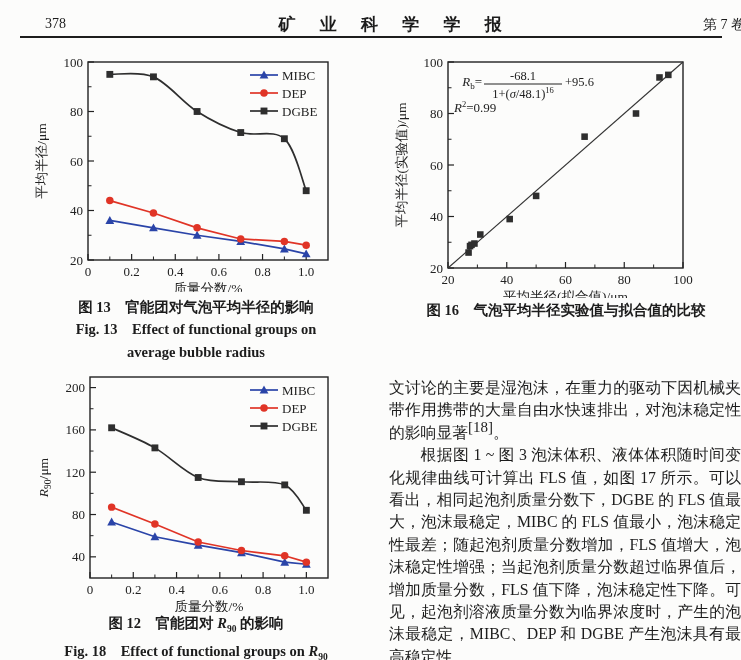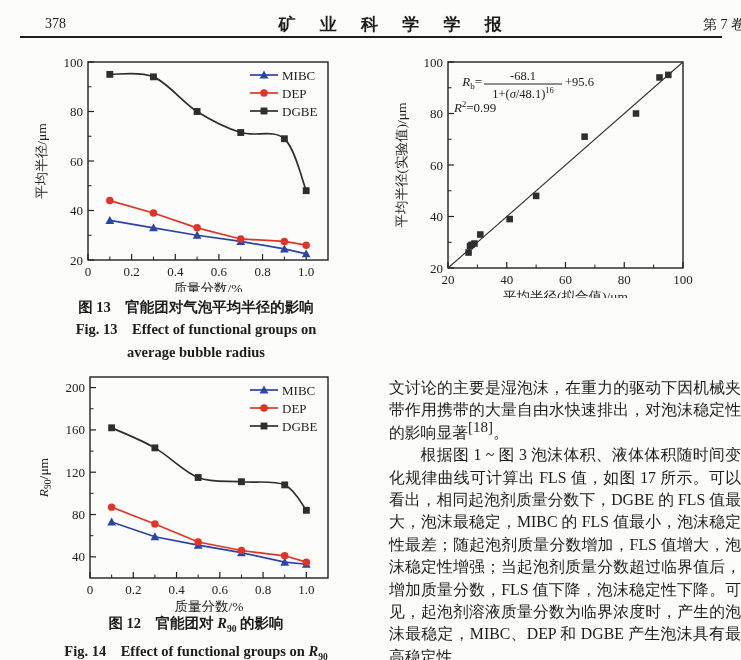--- a/index.html
+++ b/index.html
@@ -162,20 +162,21 @@
         <rect x="265.224" y="30.17399999999999" width="6.5520000000000005" height="6.5520000000000005" fill="#2e2e2e"></rect>
         <rect x="274.0365" y="27.599" width="6.5520000000000005" height="6.5520000000000005" fill="#2e2e2e"></rect>
         <text x="91" y="42" text-anchor="end" fill="#222" font-size="13" font-family="&quot;Liberation Serif&quot;,&quot;DejaVu Serif&quot;,serif"><tspan font-style="italic">R</tspan><tspan dy="3" font-size="9">b</tspan><tspan dy="-3">=</tspan></text>
         <text x="132" y="36" text-anchor="middle" fill="#222" font-size="12.5" font-family="&quot;Liberation Serif&quot;,&quot;DejaVu Serif&quot;,serif">-68.1</text>
         <line x1="93" y1="40" x2="171" y2="40" stroke="#222" stroke-width="1"></line>
         <text x="132" y="54" text-anchor="middle" fill="#222" font-size="12.5" font-family="&quot;Liberation Serif&quot;,&quot;DejaVu Serif&quot;,serif"><tspan>1+(</tspan><tspan font-style="italic">σ</tspan><tspan>/48.1)</tspan><tspan dy="-5" font-size="8.5">16</tspan></text>
         <text x="174" y="42" text-anchor="start" fill="#222" font-size="12.5" font-family="&quot;Liberation Serif&quot;,&quot;DejaVu Serif&quot;,serif">+95.6</text>
         <text x="63" y="68" text-anchor="start" fill="#222" font-size="13" font-family="&quot;Liberation Serif&quot;,&quot;DejaVu Serif&quot;,serif"><tspan font-style="italic">R</tspan><tspan dy="-5" font-size="8.5">2</tspan><tspan dy="5">=0.99</tspan></text>
       </svg>
     <figcaption class="figcap" style="margin-top:2px;">
+      <div class="cap-zh">图 16　气泡平均半径实验值与拟合值的比较</div>
     </figcaption>
   </figure>
 
   <figure class="figblock" style="left:28px;top:362px;width:336px;">
     <svg id="svg-fig14" width="336" height="250">
         <rect x="62" y="15" width="238" height="201" fill="none" stroke="#222" stroke-width="1.4"></rect>
         <line x1="62" y1="216" x2="62" y2="210" stroke="#222" stroke-width="1.2"></line>
         <text x="62" y="232" text-anchor="middle" fill="#222" font-size="13" font-family="&quot;Liberation Serif&quot;,&quot;DejaVu Serif&quot;,serif">0</text>
         <line x1="83.63636363636364" y1="216" x2="83.63636363636364" y2="212.5" stroke="#222" stroke-width="1"></line>
         <line x1="105.27272727272728" y1="216" x2="105.27272727272728" y2="210" stroke="#222" stroke-width="1.2"></line>
@@ -234,21 +235,21 @@
         <text x="254" y="32.5" text-anchor="start" fill="#222" font-size="13" font-family="&quot;Liberation Serif&quot;,&quot;DejaVu Serif&quot;,serif">MIBC</text>
         <line x1="222" y1="46" x2="250" y2="46" stroke="#e03426" stroke-width="1.7"></line>
         <circle cx="236" cy="46" r="3.74" fill="#e03426"></circle>
         <text x="254" y="50.5" text-anchor="start" fill="#222" font-size="13" font-family="&quot;Liberation Serif&quot;,&quot;DejaVu Serif&quot;,serif">DEP</text>
         <line x1="222" y1="64" x2="250" y2="64" stroke="#2e2e2e" stroke-width="1.7"></line>
         <rect x="232.568" y="60.568" width="6.864000000000001" height="6.864000000000001" fill="#2e2e2e"></rect>
         <text x="254" y="68.5" text-anchor="start" fill="#222" font-size="13" font-family="&quot;Liberation Serif&quot;,&quot;DejaVu Serif&quot;,serif">DGBE</text>
       </svg>
     <figcaption class="figcap" style="margin-top:1px;">
       <div class="cap-zh"><span>图 12　官能团对 </span><span style="font-style: italic;">R</span><sub>90</sub><span> 的影响</span></div>
-      <div class="cap-en"><span>Fig. 14　Effect of functional groups on </span><span style="font-style: italic;">R</span><sub>90</sub></div>
+      <div class="cap-en"><span>Fig. 18　Effect of functional groups on </span><span style="font-style: italic;">R</span><sub>90</sub></div>
     </figcaption>
   </figure>
 
   <div class="textcol">
       <p class="para"><span>文讨论的主要是湿泡沫，在重力的驱动下因机械夹带作用携带的大量自由水快速排出，对泡沫稳定性的影响显著</span><sup>[18]</sup><span>。</span></p>
       <p class="para indent"><span>根据图 1 ~ 图 3 泡沫体积、液体体积随时间变化规律曲线可计算出 FLS 值，如图 17 所示。可以看出，相同起泡剂质量分数下，DGBE 的 FLS 值最大，泡沫最稳定，MIBC 的 FLS 值最小，泡沫稳定性最差；随起泡剂质量分数增加，FLS 值增大，泡沫稳定性增强；当起泡剂质量分数超过临界值后，增加质量分数，FLS 值下降，泡沫稳定性下降。可见，起泡剂溶液质量分数为临界浓度时，产生的泡沫最稳定，MIBC、DEP 和 DGBE 产生泡沫具有最高稳定性</span></p>
     </div>
 
 </div>
 

